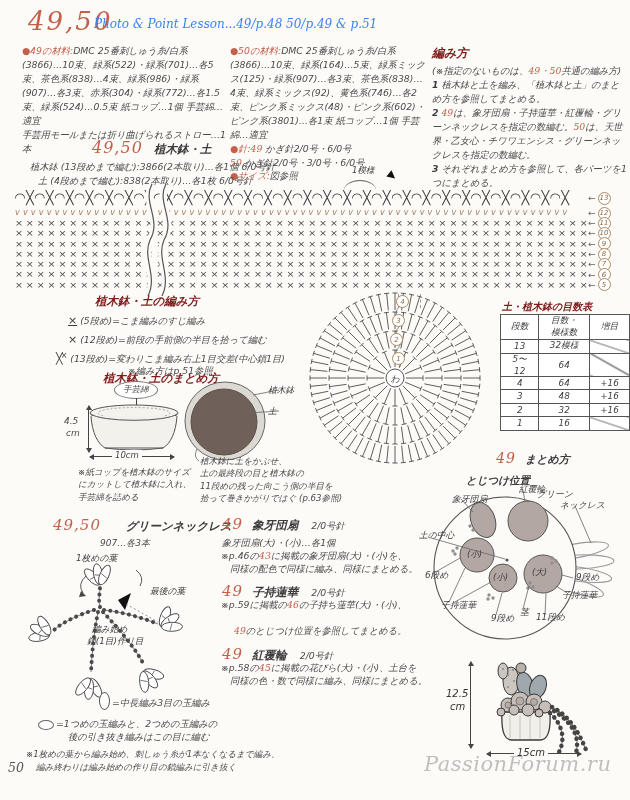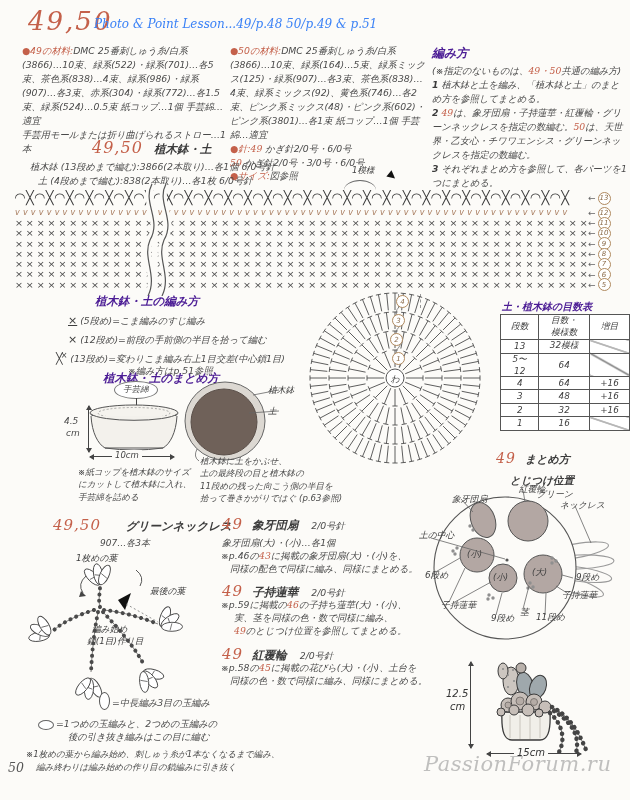--- a/index.html
+++ b/index.html
@@ -5,21 +5,21 @@
   html,body{margin:0;padding:0;background:#e8e8e8;}
   #page{position:relative;width:630px;height:800px;background:#fcfbf8;overflow:hidden;
         font-family:"DejaVu Sans",sans-serif;color:#4a4a4a;font-style:italic;}
   .abs{position:absolute;}
   .serif{font-family:"DejaVu Serif",serif;}
   .on{color:#c4604a;font-family:"DejaVu Serif",serif;}
   .ol{color:#c4604a;}
   .b{font-weight:bold;color:#3c3c3c;}
   .jp{font-size:9.3px;line-height:1.5;}
   .jps{font-size:8.6px;line-height:1.45;}
-  .sec-title{font-weight:bold;color:#4c1d95;font-size:11.5px;}
+  .sec-title{font-weight:bold;color:#7f1d1d;font-size:11.5px;}
   .big-num{font-size:26px;letter-spacing:2px;color:#c4604a;}
   .sub-num{font-size:15px;letter-spacing:1px;color:#c4604a;}
   .name{font-weight:bold;color:#3c3c3c;font-size:11.5px;}
   .needle{font-size:9.3px;color:#4a4a4a;}
   
   #chart{left:15px;top:188px;width:574px;}
   .crow{white-space:nowrap;overflow:hidden;width:574px;}
   .r13{font-size:13px;line-height:20px;letter-spacing:1px;color:#3d3d3d;}
   .r12{font-size:8px;line-height:10px;letter-spacing:3.2px;color:#a87c5f;}
   .rx{font-size:9.5px;line-height:10.3px;letter-spacing:2.9px;color:#474747;}
@@ -572,21 +572,21 @@
           <td>16</td>
           <td class="diag"></td>
         </tr>
       </tbody>
   </table>
 
   <div class="abs" style="left:496px;top:448px;">
     <span class="serif sub-num" style="font-size:14px;">49</span>
     <span class="name" style="margin-left:4px;font-size:11px;">まとめ方</span>
   </div>
-  <div class="abs" style="left:510px;top:474px;font-weight:bold;font-size:10.5px;color:#3c3c3c;">とじつけ位置</div>
+  <div class="abs" style="left:466px;top:474px;font-weight:bold;font-size:10.5px;color:#3c3c3c;">とじつけ位置</div>
 
   <svg class="abs" style="left:415px;top:488px;" width="215" height="152" viewBox="0 0 215 152">
     <ellipse cx="160" cy="63" rx="34" ry="7" fill="none" stroke="#9a9a9a" stroke-width="1.1" transform="rotate(-10 160 63)"></ellipse>
     <ellipse cx="163" cy="74" rx="36" ry="7" fill="none" stroke="#9a9a9a" stroke-width="1.1" transform="rotate(-2 163 74)"></ellipse>
     <ellipse cx="162" cy="86" rx="35" ry="7" fill="none" stroke="#9a9a9a" stroke-width="1.1" transform="rotate(8 162 86)"></ellipse>
     <ellipse cx="158" cy="97" rx="32" ry="7" fill="none" stroke="#9a9a9a" stroke-width="1.1" transform="rotate(18 158 97)"></ellipse>
     <circle cx="90" cy="80" r="71" fill="#fcfbf8" stroke="#555" stroke-width="1.1"></circle>
     <ellipse cx="68" cy="32" rx="12" ry="18" fill="#b3a7a3" stroke="#555" stroke-width="1" transform="rotate(-20 68 32)"></ellipse>
     <circle cx="113" cy="33" r="20" fill="#b3a7a3" stroke="#555" stroke-width="1"></circle>
     <circle cx="62" cy="67" r="17" fill="#b3a7a3" stroke="#555" stroke-width="1"></circle>
@@ -728,21 +728,20 @@
   <div class="abs jp" style="left:222px;top:536px;">象牙団扇(大)・(小)…各1個</div>
   <div class="abs jp" style="left:221px;top:549px;"><span>※p.46の</span><span class="on">43</span><span>に掲載の象牙団扇(大)・(小)を、</span></div>
   <div class="abs jp" style="left:230px;top:562px;"><span>同様の配色で同様に編み、同様にまとめる。</span></div>
 
   <div class="abs" style="left:222px;top:581px;">
     <span class="serif sub-num">49</span>
     <span class="name" style="margin-left:4px;">子持蓮華</span>
     <span class="needle" style="margin-left:8px;">2/0号針</span>
   </div>
   <div class="abs jp" style="left:221px;top:598px;"><span>※p.59に掲載の</span><span class="on">46</span><span>の子持ち蓮華(大)・(小)、</span></div>
-  <div class="abs jp" style="left:234px;top:611px;"><span>実、茎を同様の色・数で同様に編み、</span></div>
   <div class="abs jp" style="left:234px;top:624px;"><span class="on">49</span><span>のとじつけ位置を参照してまとめる。</span></div>
 
   <div class="abs" style="left:222px;top:644px;">
     <span class="serif sub-num">49</span>
     <span class="name" style="margin-left:4px;">紅覆輪</span>
     <span class="needle" style="margin-left:8px;">2/0号針</span>
   </div>
   <div class="abs jp" style="left:221px;top:661px;"><span>※p.58の</span><span class="on">45</span><span>に掲載の花びら(大)・(小)、土台を</span></div>
   <div class="abs jp" style="left:230px;top:674px;"><span>同様の色・数で同様に編み、同様にまとめる。</span></div>
 

